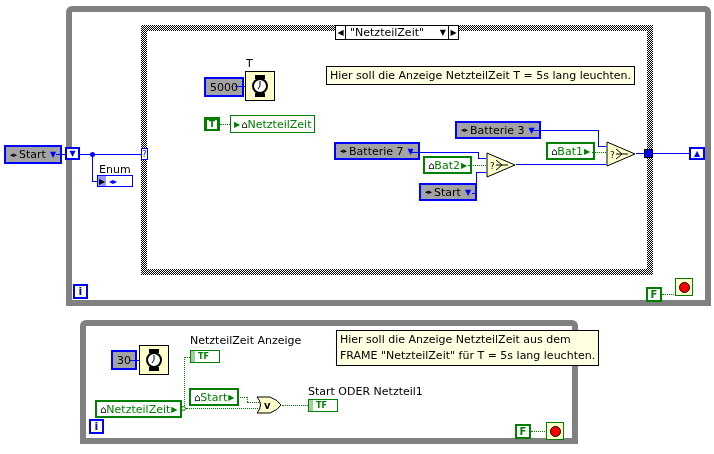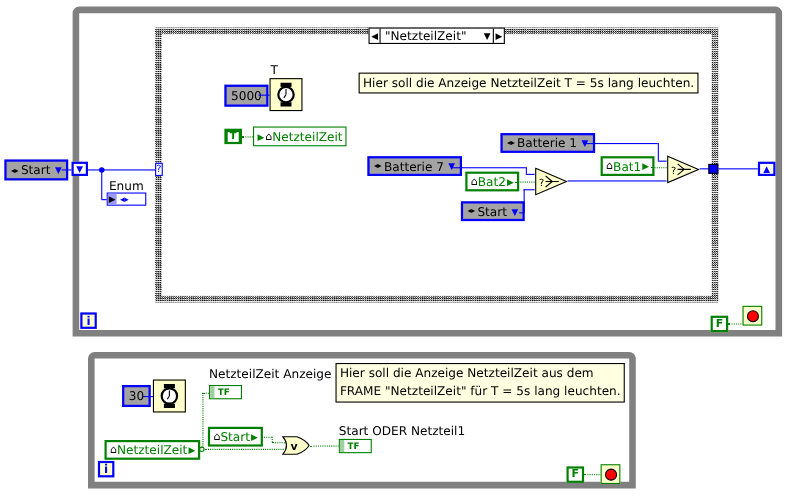--- a/index.html
+++ b/index.html
@@ -121,21 +121,21 @@
   <polygon points="1,1 29,13 1,25" fill="#ffffcc" stroke="#000"></polygon>
   <text x="4" y="17" font-size="9" font-family="DejaVu Sans, sans-serif">?</text>
   <line x1="10" y1="13" x2="22" y2="13" stroke="#000"></line>
     <line x1="10" y1="8" x2="16" y2="13" stroke="#000"></line>
     <line x1="10" y1="18" x2="16" y2="13" stroke="#000"></line>
 </svg>
 <div class="wire-b" style="left:516px;top:164px;width:90px;height:1px;"></div>
 
 <div class="abs blue-box" style="left:455px;top:121px;">
   <span style="font-size:7px;margin-right:2px;">◂▸</span>
-  <span>Batterie 1</span>
+  <span>Batterie 3</span>
   <span style="font-size:8px;margin-left:4px;color:#0000ff;">▼</span>
 </div>
 <div class="wire-b" style="left:530px;top:130px;width:68px;height:1px;"></div>
 <div class="wire-b" style="left:598px;top:130px;width:1px;height:16px;"></div>
 <div class="wire-b" style="left:598px;top:146px;width:8px;height:1px;"></div>
 <div class="abs green-box" style="left:546px;top:142px;">
   <span style="color:#000;font-size:10px;">⌂</span>
   <span>Bat1</span>
   <span style="font-size:8px;margin-left:1px;">▶</span>
 </div>
@@ -208,21 +208,21 @@
   <text x="8" y="13" font-size="10" font-weight="bold" font-family="DejaVu Sans, sans-serif">v</text>
 </svg>
 <div class="wire-g" style="left:282px;top:405px;width:26px;"></div>
 
 <div class="abs label" style="left:308px;top:385px;">Start ODER Netzteil1</div>
 <div class="abs tf" style="left:308px;top:399px;">
   <span class="tri"></span>
     <span>TF</span>
 </div>
 
-<div class="abs note" style="left:305px;top:330px;line-height:16px;">
+<div class="abs note" style="left:336px;top:330px;line-height:16px;">
   <div>Hier soll die Anzeige NetzteilZeit aus dem</div>
   <div>FRAME "NetzteilZeit" für T = 5s lang leuchten.</div>
 </div>
 
 <div class="abs icon-i" style="left:89px;top:419px;">
   <span>i</span>
 </div>
 <div class="abs ftag" style="left:515px;top:424px;">
   <span>F</span>
 </div>

